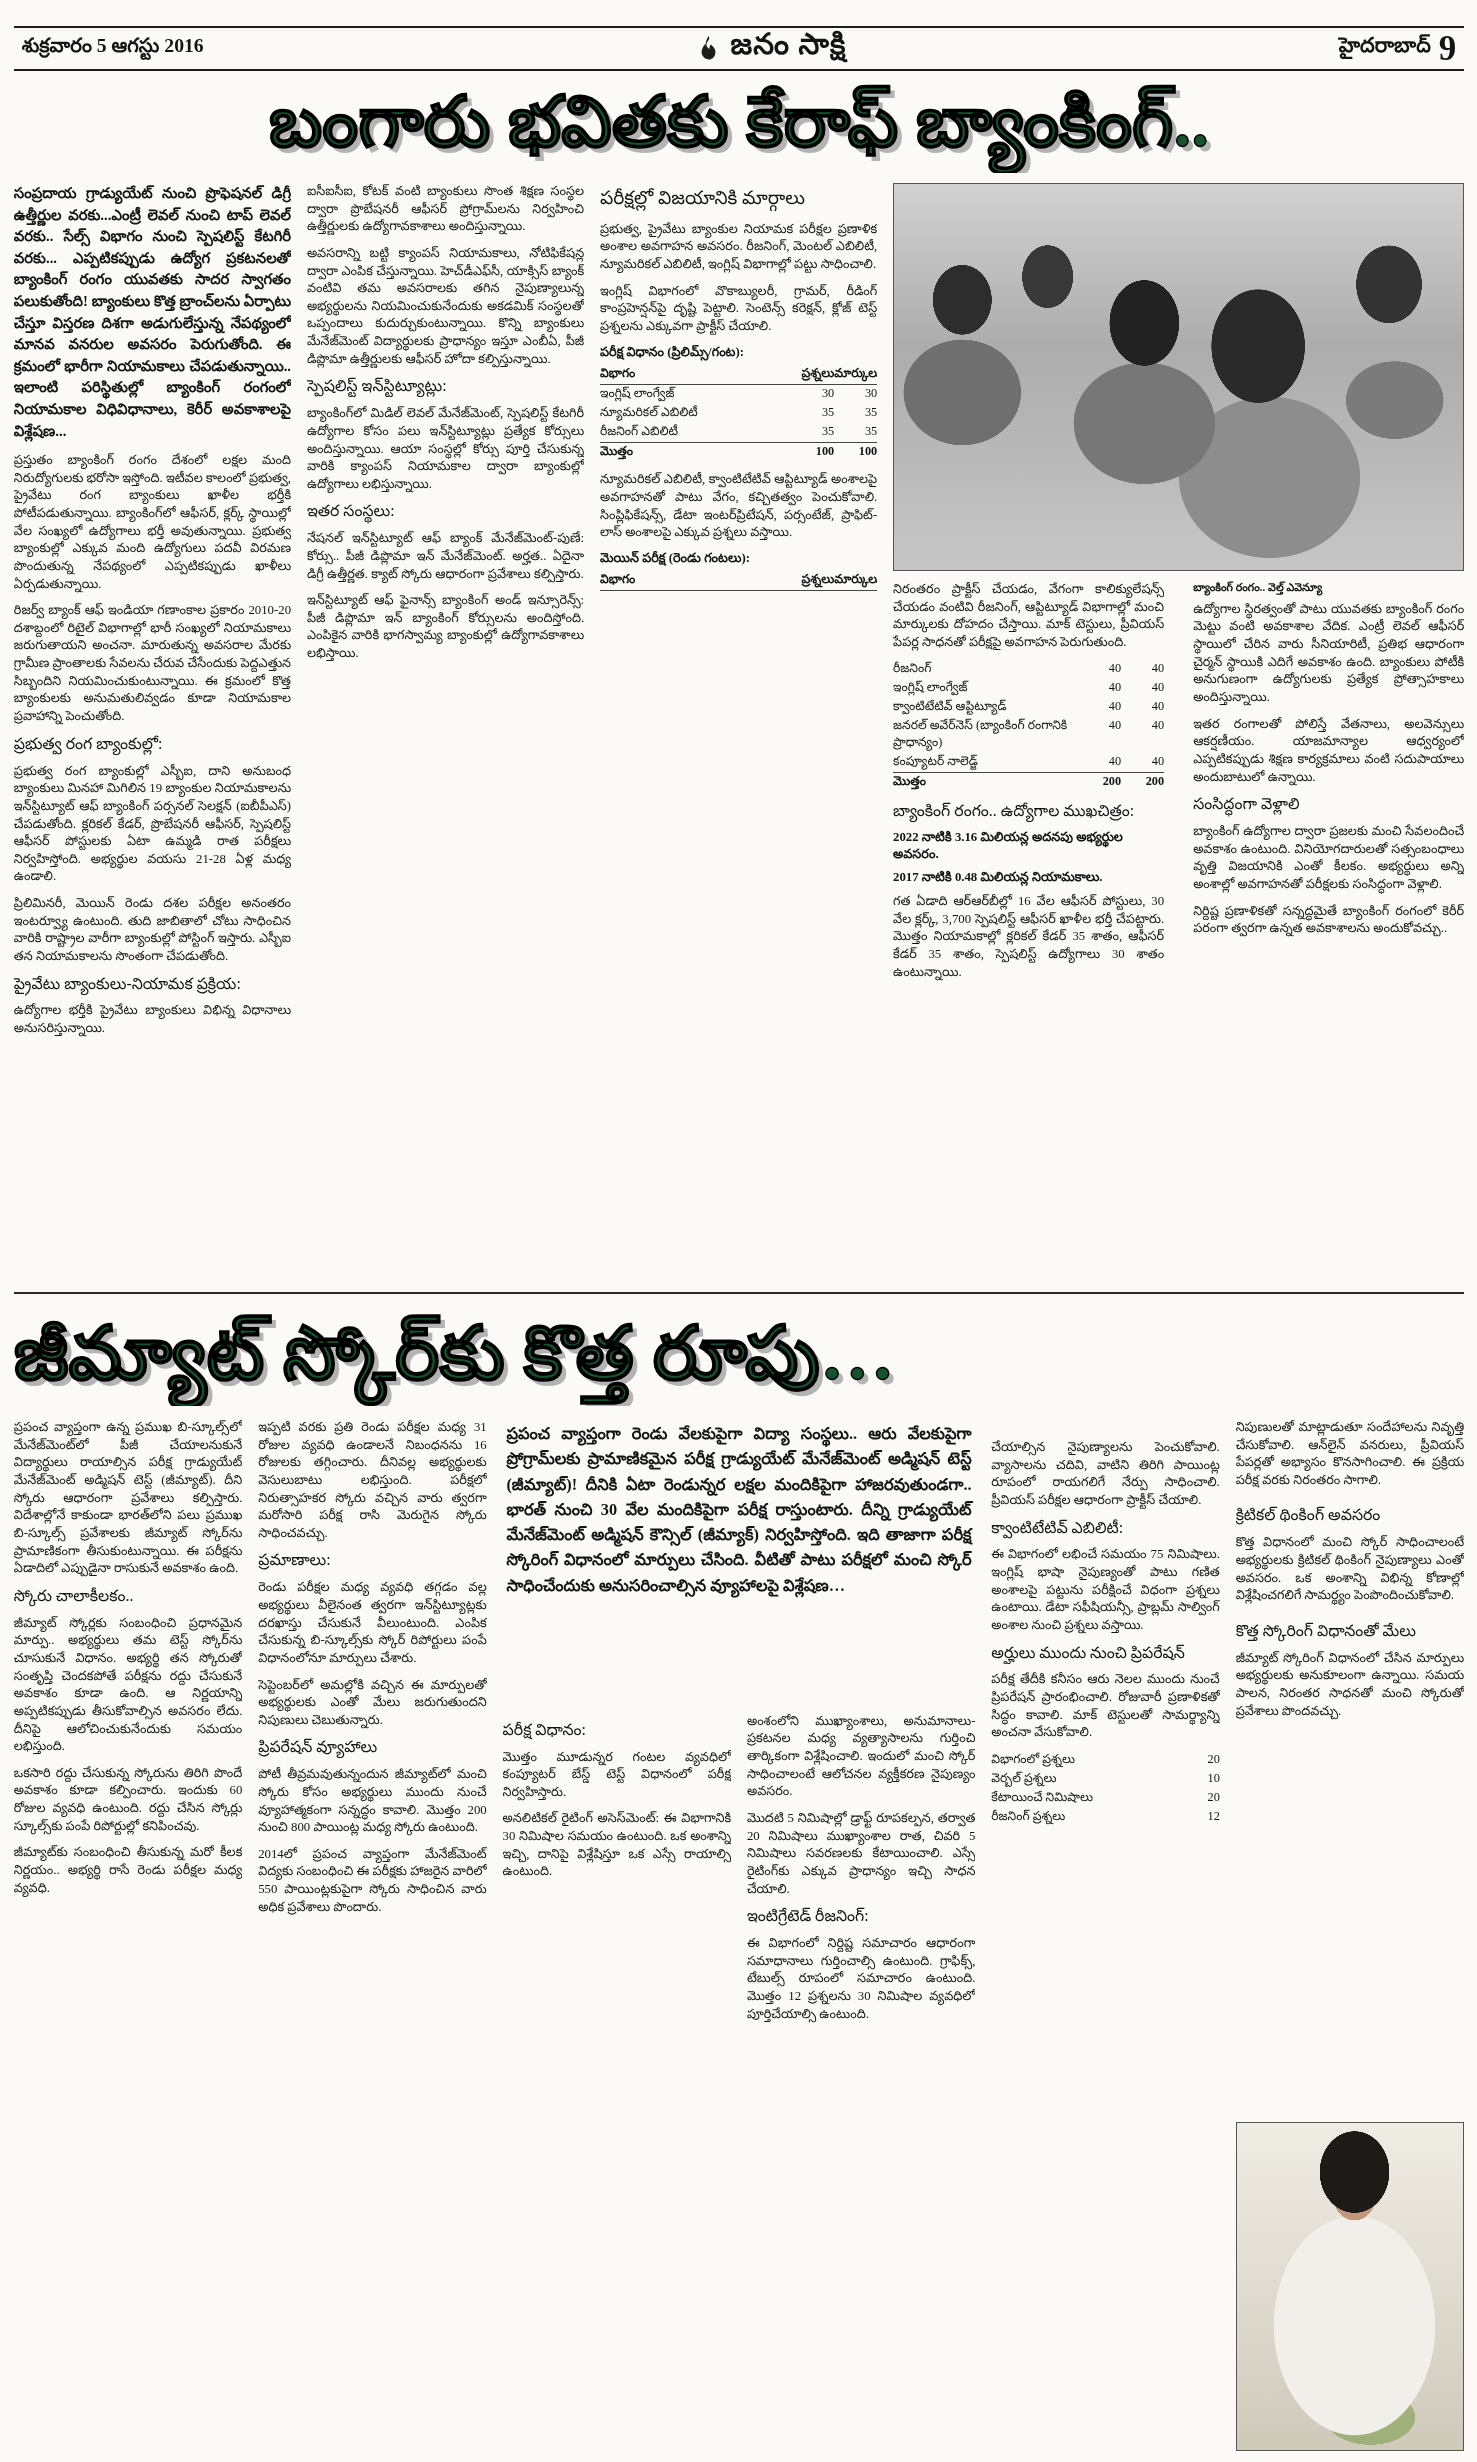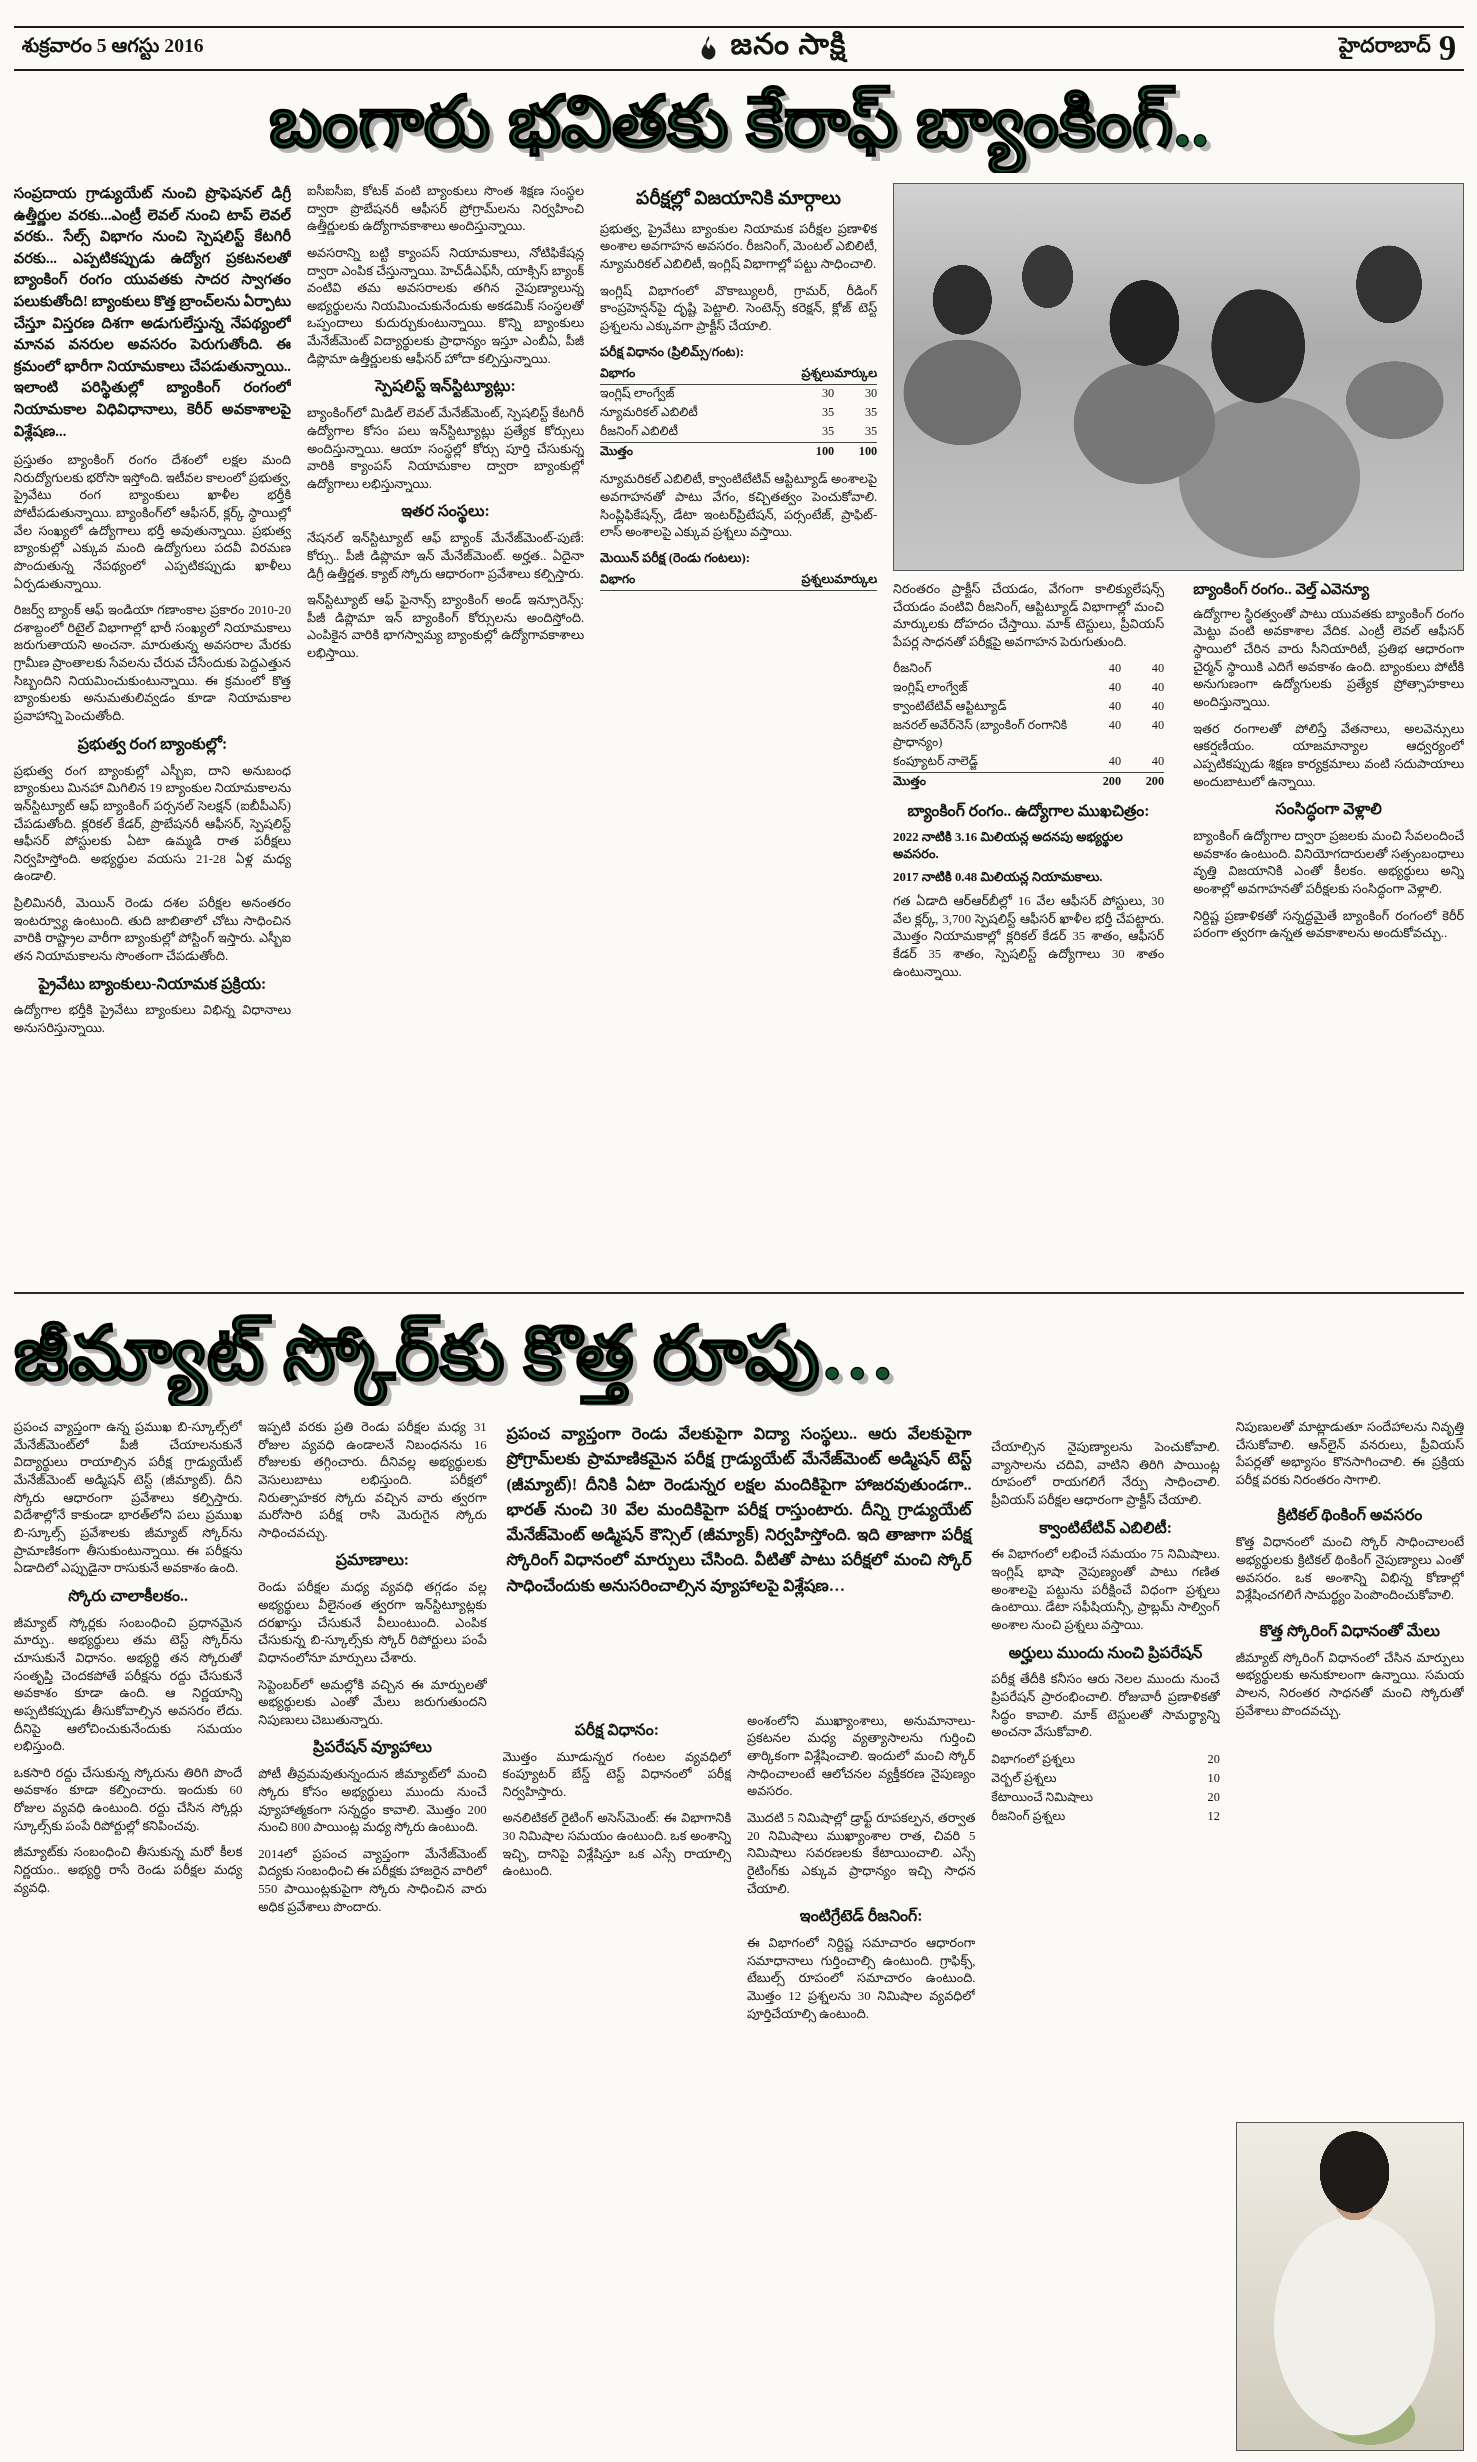--- a/index.html
+++ b/index.html
@@ -23,23 +23,23 @@
              font-size:75px;text-align:left;}
   .divider{position:absolute;top:1292px;left:13.8px;right:13.8px;border-top:2px solid #2a2a2a;}
   
   .article1{position:absolute;top:183px;left:13.8px;right:13.8px;height:1099px;
             display:flex;gap:15.8px;overflow:hidden;}
   .col{flex:1;min-width:0;overflow:hidden;}
   .right-wrap{flex:2.06;display:flex;flex-direction:column;gap:9.9px;min-width:0;}
   .two-cols{display:flex;gap:29px;flex:1;overflow:hidden;}
   p.body{font-size:12.8px;line-height:1.38;text-align:justify;margin:0 0 8.9px;}
   .lead{font-size:14.8px;font-weight:bold;line-height:1.46;text-align:justify;margin:0 0 9.9px;}
-  h3.sub{font-size:15.8px;font-weight:bold;text-align:center;margin:7.9px 0 5.9px;}
+  h3.sub{font-size:15.8px;font-weight:normal;text-align:left;margin:7.9px 0 5.9px;}
   h3.sub-big{font-size:18.7px;margin:3.9px 0 7.9px;}
-  h4.kicker{font-size:15px;font-weight:bold;margin:0 0 4.9px;}
+  h4.kicker{font-size:11px;font-weight:bold;margin:0 0 4.9px;}
   .statline{font-size:12.8px;font-weight:bold;margin:0 0 5.9px;}
   
   .table{font-size:12.3px;margin:7.9px 0 9.9px;}
   .ttitle{font-weight:bold;font-size:12.8px;margin-bottom:3px;}
   .trow{display:flex;align-items:baseline;padding:1px 0;}
   .tname{flex:1;padding-right:5.9px;}
   .tnum{width:43px;text-align:right;}
   .thead{font-weight:bold;border-bottom:1px solid #444;}
   .ttotal{font-weight:bold;border-top:1px solid #444;}
   

